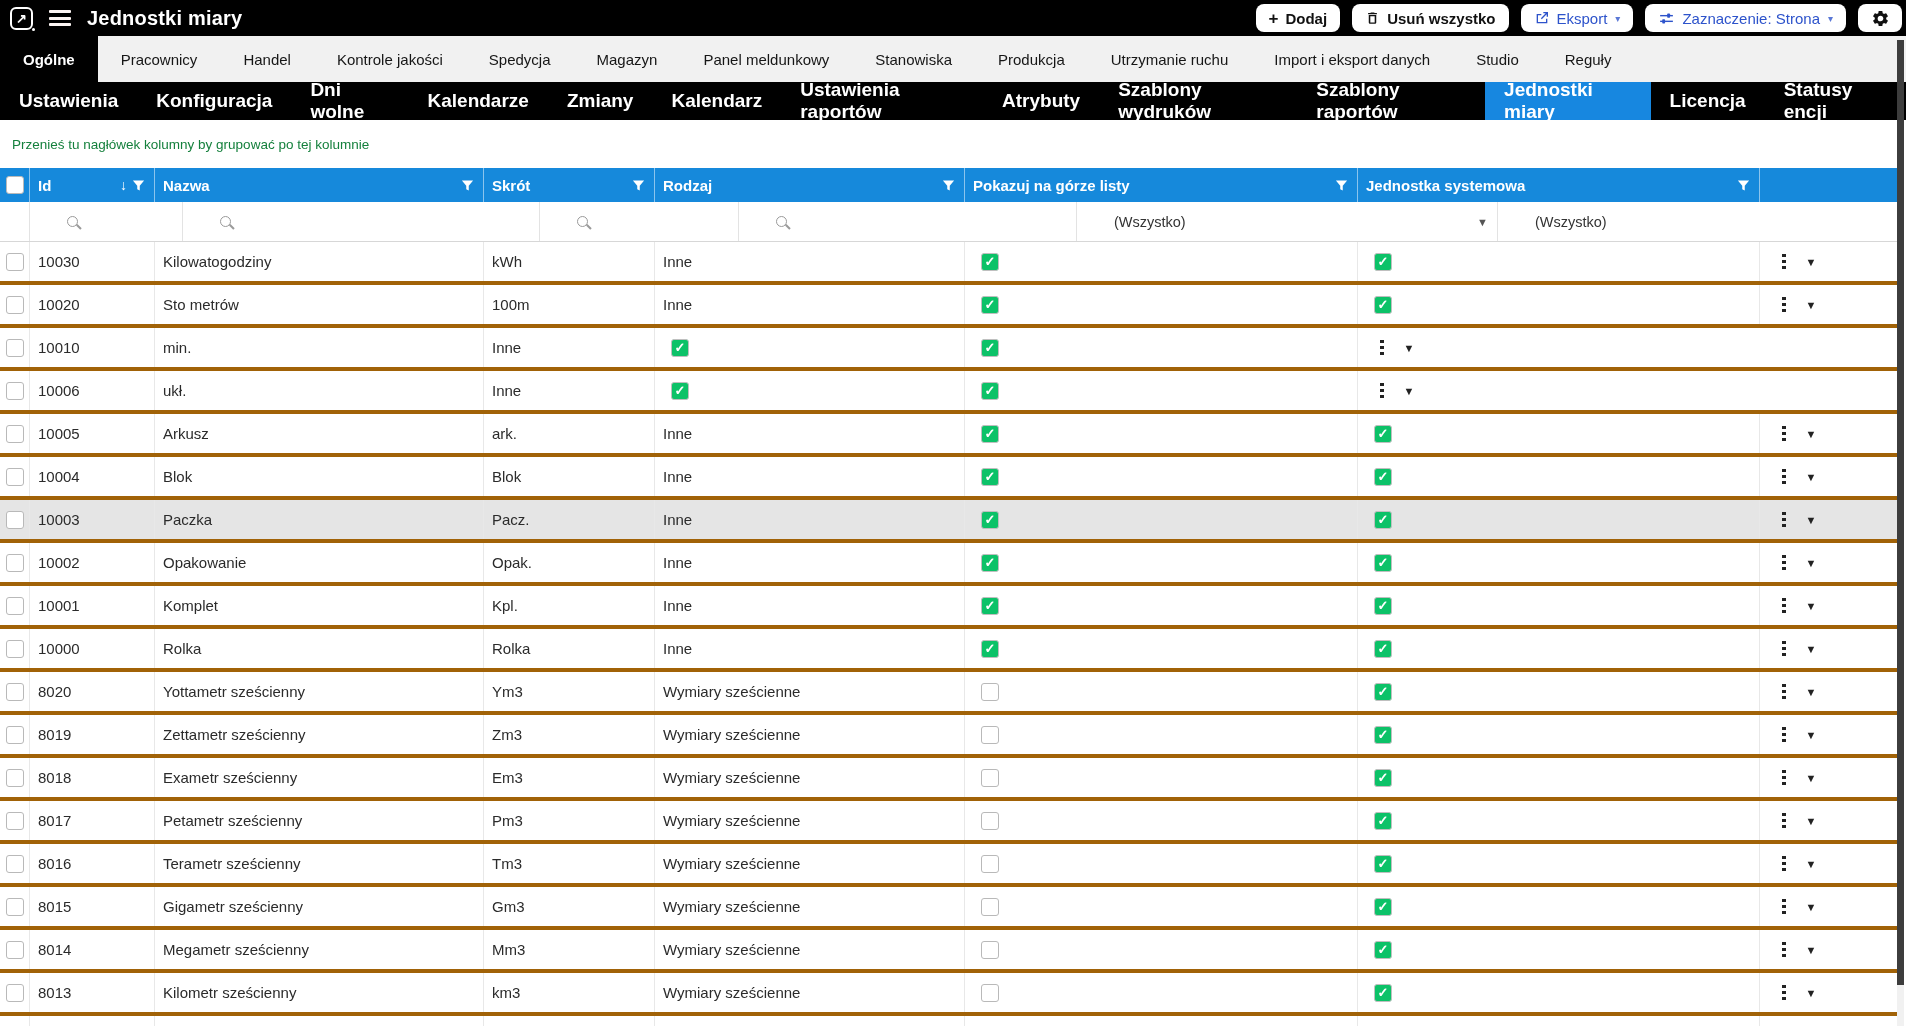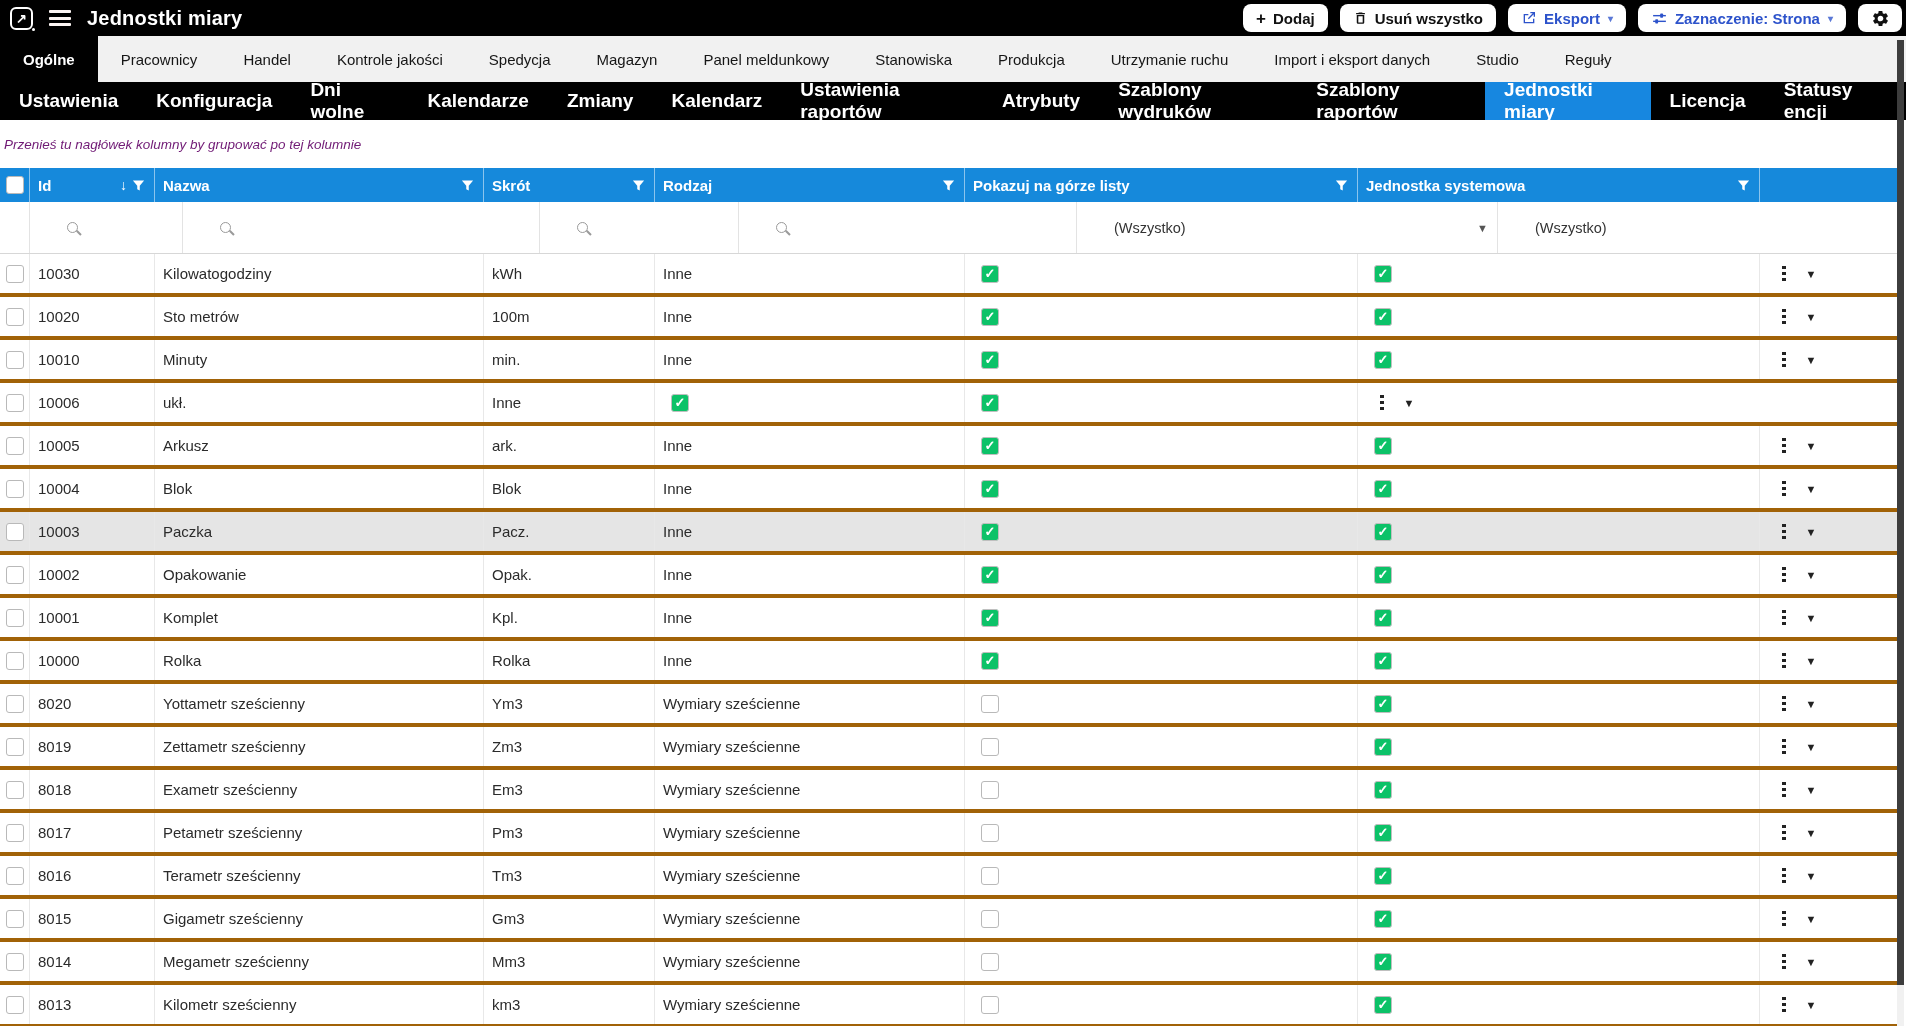--- a/index.html
+++ b/index.html
@@ -11,52 +11,52 @@
   .logo { width:23px; height:23px; border:2px solid #fff; border-radius:6px; position:relative;
           display:flex; align-items:center; justify-content:center; color:#fff; font-size:13px; font-weight:bold; }
   .logo::after { content:""; position:absolute; right:-4px; bottom:-3px; width:3px; height:3px; background:#fff; border-radius:50%; }
   .burger { width:22px; height:16px; margin-left:16px; display:flex; flex-direction:column; justify-content:space-between; cursor:pointer; }
   .burger span { height:3px; background:#fdf6f4; border-radius:1px; }
   .app-title { color:#fff; font-size:20px; font-weight:700; margin-left:16px; letter-spacing:.2px; }
   .topbar-actions { margin-left:auto; display:flex; align-items:center; gap:12px; }
   .tb-btn { height:28px; background:#fff; border:none; border-radius:8px; display:flex; align-items:center;
             gap:7px; padding:0 13px; font-size:15px; font-weight:700; color:#111; cursor:pointer;
             font-family:"Liberation Sans", sans-serif; }
-  .tb-btn.blue { color:#2d53cb; font-weight:700;text-align:center; }
+  .tb-btn.blue { color:#2d53cb; font-weight:400;text-align:center; }
   .tb-btn svg { display:block; }
   .tb-caret { font-size:10px; color:#5a78d6; margin-left:1px; }
   .plus-glyph { font-size:17px; font-weight:700; line-height:1; }
   .gear-btn { width:44px; justify-content:center; padding:0; }
 
   
   .tabs1 { height:46px; background:#f1f1f1; display:flex; align-items:stretch; border-bottom:0; }
   .tab1 { display:flex; align-items:center; padding:0 23px; font-size:15px; color:#161616; cursor:pointer; font-weight:500; }
   .tab1.active { background:#000; color:#fff; font-weight:700; }
 
   
   .tabs2 { height:38px; background:#000; display:flex; align-items:stretch; }
   .tab2 { display:flex; align-items:center; padding:0 19px; font-size:19px; color:#fff; cursor:pointer; font-weight:600; }
   .tab2.active { background:#1787e0; font-weight:700; }
 
   
-  .group-hint { height:48px; display:flex; align-items:center; padding-left:4px; background:#fff;
-                color:#701a75; font-size:13.5px;font-style:italic; }
+  .group-hint { height:48px; display:flex; align-items:center; padding-left:12px; background:#fff;
+                color:#15803d; font-size:13.5px; }
 
   
   .grid { width:1897px; }
   .grow { display:grid; grid-template-columns:30px 125px 329px 171px 310px 393px 402px 137px; }
   .ghead { background:#1689db; height:34px; }
   .ghead .hcell { display:flex; align-items:center; color:#fff; font-size:15px; font-weight:600;
                   padding:0 8px; border-right:1px solid rgba(255,255,255,.5); cursor:pointer; }
   .ghead .hcell:last-child { border-right:none; }
   .h-icons { margin-left:auto; display:flex; align-items:center; gap:4px; }
   .sort-arrow { color:#fff; font-size:14px; font-weight:700; line-height:1; }
   .funnel { width:15px; height:15px; fill:#fff; }
 
-  .gfilter { height:52px; border-bottom:1px solid #d7d7d7;gap:28px; }
+  .gfilter { height:40px; border-bottom:1px solid #d7d7d7;gap:28px; }
   .fcell { display:flex; align-items:center; padding:0 9px; border-right:1px solid #e3e3e3; font-size:14.5px; color:#333; background:#fff; }
   .fcell:last-child, .fcell.empty { }
   .mag { width:11px; height:11px; border:1.6px solid #9a9a9a; border-radius:50%; position:relative; display:inline-block; }
   .mag::after { content:""; position:absolute; width:6px; height:1.6px; background:#9a9a9a;
                 right:-5px; bottom:-2px; transform:rotate(45deg); }
   .fsel { width:100%; display:flex; align-items:center; justify-content:space-between; cursor:pointer; }
   .fsel .caret { color:#555; font-size:11px; }
 
   .trow { height:43px; background:#fff; border-bottom:4px solid #a16207; cursor:pointer; }
   .trow.hl { background:#e5e5e5; }
@@ -301,21 +301,20 @@
         <span class="act-caret">▼</span>
       </span>
     </div>
   </div>
 
   <div class="grow trow row">
     <div class="tcell center">
           <span class="cb cb-row"></span>
         </div>
     <div class="tcell v-id">10010</div>
-    <div class="tcell v-nazwa">Minuty</div>
     <div class="tcell v-skrot">min.</div>
     <div class="tcell v-rodzaj">Inne</div>
     <div class="tcell cb-cell">
           <span class="cb cb-pokazuj checked"></span>
         </div>
     <div class="tcell cb-cell">
           <span class="cb cb-sys checked"></span>
         </div>
     <div class="tcell">
       <span class="act-wrap">

